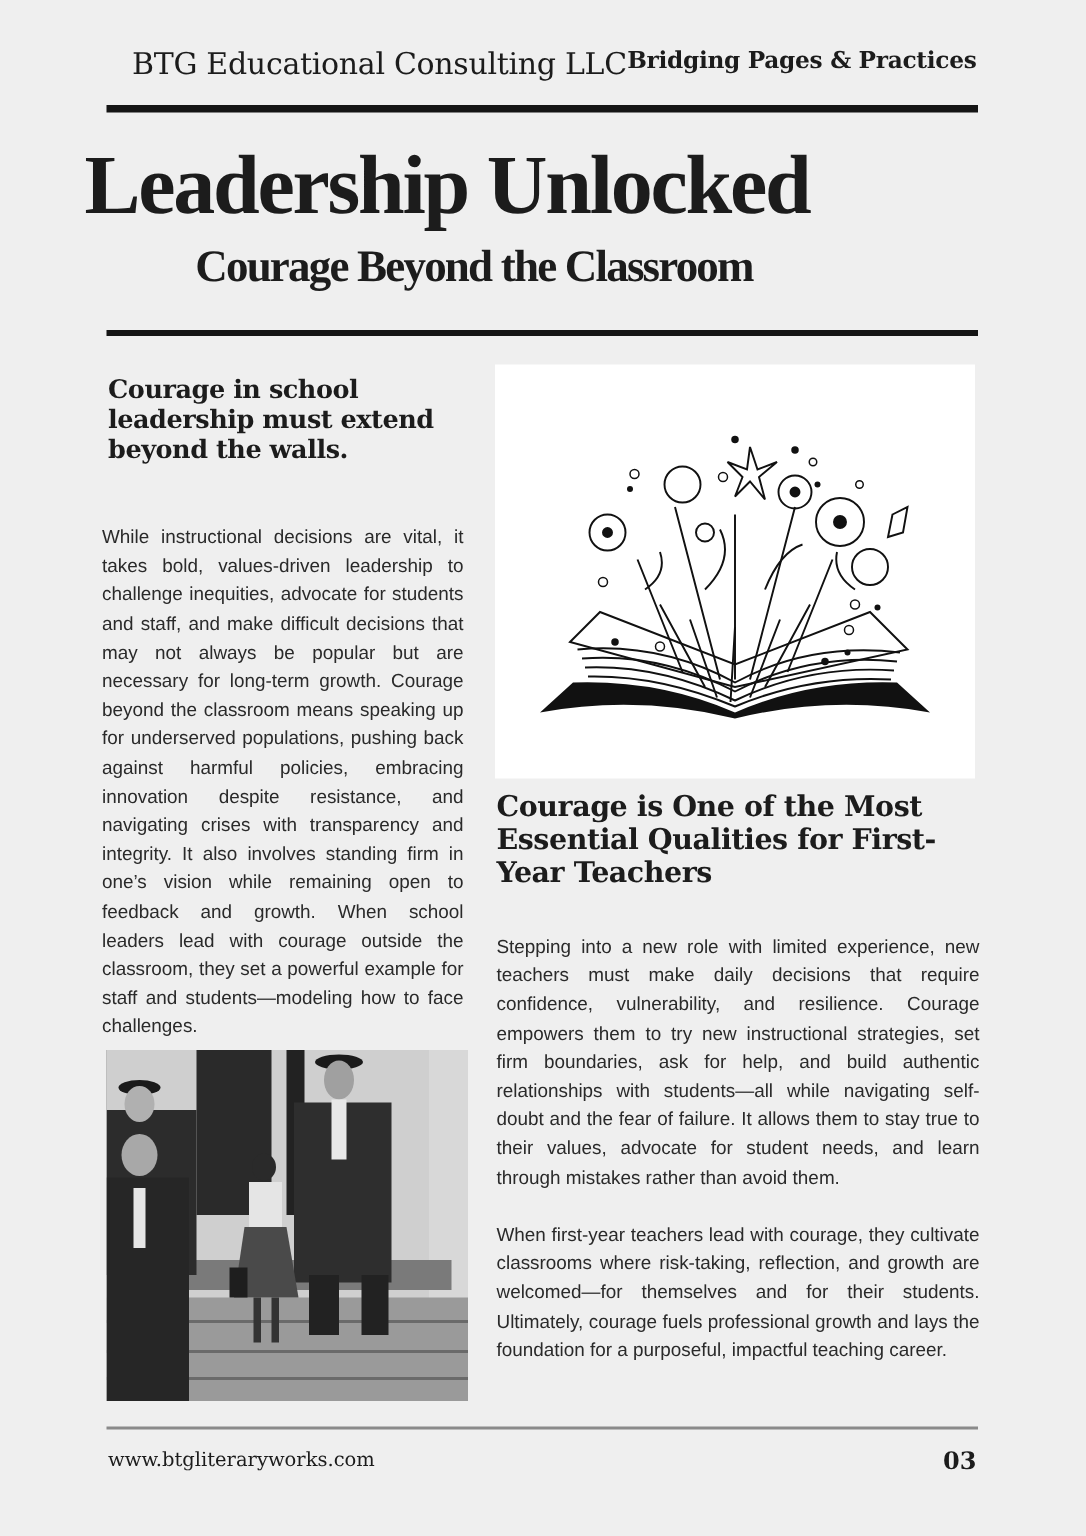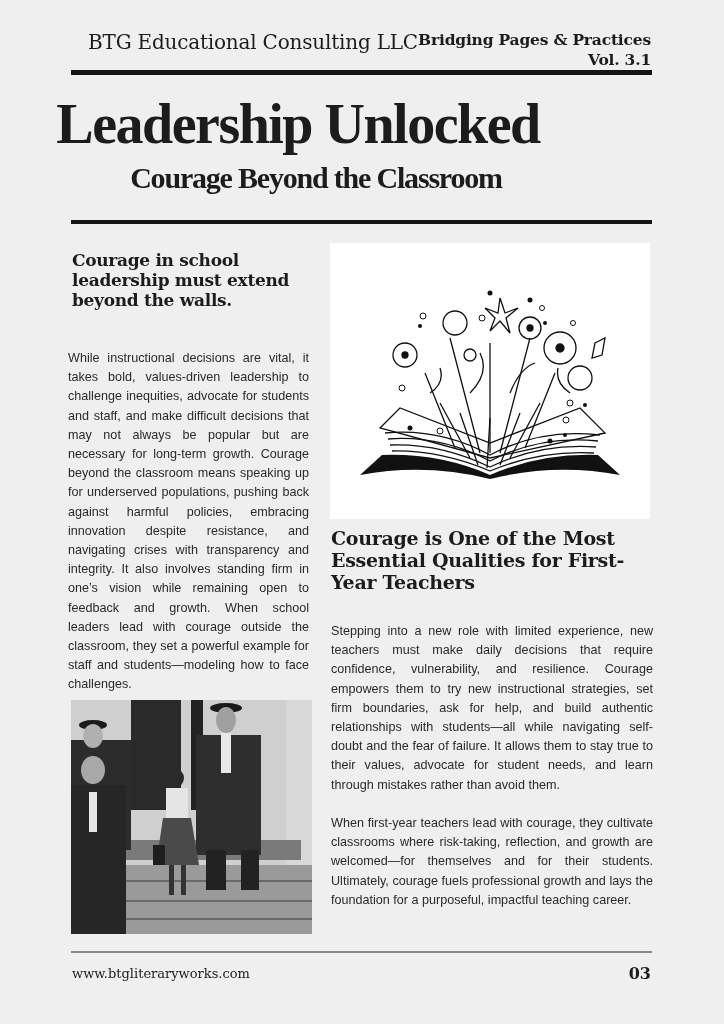--- a/index.html
+++ b/index.html
@@ -2,21 +2,21 @@
 <html><head>
 <meta charset="utf-8">
 <style>
   * { box-sizing: border-box; margin: 0; padding: 0; }
   html, body { width: 724px; height: 1024px; background: #efefef; overflow: hidden; }
   body { position: relative; color: #1c1c1c; font-family: "Liberation Sans", sans-serif; }
   .serif { font-family: "DejaVu Serif", "Liberation Serif", serif; }
   .abs { position: absolute; }
 
   .hdr-left { left: 88px; top: 30px; font-size: 20px; font-weight: normal; letter-spacing: -0.2px; }
-  .hdr-right { right: 73px; top: 30px; font-size: 15.5px; font-weight: bold; text-align: right; line-height: 20px; letter-spacing: -0.2px; }
+  .hdr-right { right: 73px; top: 30px; font-size: 15.5px; font-weight: bold; text-align: center; line-height: 20px; letter-spacing: -0.2px; }
   .rule-top { left: 71px; top: 70px; width: 581px; height: 5px; background: #151515; }
   .title { left: 0; width: 596px; top: 90px; text-align: center; font-size: 56px; font-weight: bold; letter-spacing: -1.5px; line-height: 68px; font-family: "Liberation Serif", serif; }
   .subtitle { left: 0; width: 632px; top: 158px; text-align: center; font-size: 30px; font-weight: bold; letter-spacing: -1.2px; line-height: 40px; font-family: "Liberation Serif", serif; }
   .rule-mid { left: 71px; top: 220px; width: 581px; height: 4px; background: #151515; }
 
   .left-head { left: 72px; top: 250px; width: 230px; font-size: 17px; font-weight: bold; line-height: 20px; letter-spacing: -0.3px; }
   .body-text { font-size: 12.6px; line-height: 19.2px; text-align: justify; color: #2a2a2a; margin-top: 23px; }
   .left-body { left: 68px; top: 326px; width: 241px; }
 
   .photo { left: 71px; top: 700px; width: 241px; height: 234px; background: #8a8a8a; overflow: hidden; }
@@ -29,21 +29,20 @@
   .rule-bot { left: 71px; top: 951px; width: 581px; height: 2px; background: #8a8a8a; }
   .footer-url { left: 72px; top: 966px; font-size: 13px; font-weight: normal; }
   .footer-page { right: 73px; top: 964px; font-size: 16px; font-weight: bold; }
 </style>
 </head>
 <body>
 
 <div class="abs hdr-left serif">BTG Educational Consulting LLC</div>
 <div class="abs hdr-right serif">
   <div>Bridging Pages &amp; Practices</div>
-  <div>Vol. 3.1</div>
 </div>
 <div class="abs rule-top"></div>
 
 <h1 class="abs title">Leadership Unlocked</h1>
 <h2 class="abs subtitle">Courage Beyond the Classroom</h2>
 <div class="abs rule-mid"></div>
 
 <h3 class="abs left-head serif">Courage in school leadership must extend beyond the walls.</h3>
 <p class="abs body-text left-body">While instructional decisions are vital, it takes bold, values-driven leadership to challenge inequities, advocate for students and staff, and make difficult decisions that may not always be popular but are necessary for long-term growth. Courage beyond the classroom means speaking up for underserved populations, pushing back against harmful policies, embracing innovation despite resistance, and navigating crises with transparency and integrity. It also involves standing firm in one’s vision while remaining open to feedback and growth. When school leaders lead with courage outside the classroom, they set a powerful example for staff and students—modeling how to face challenges.</p>
 

